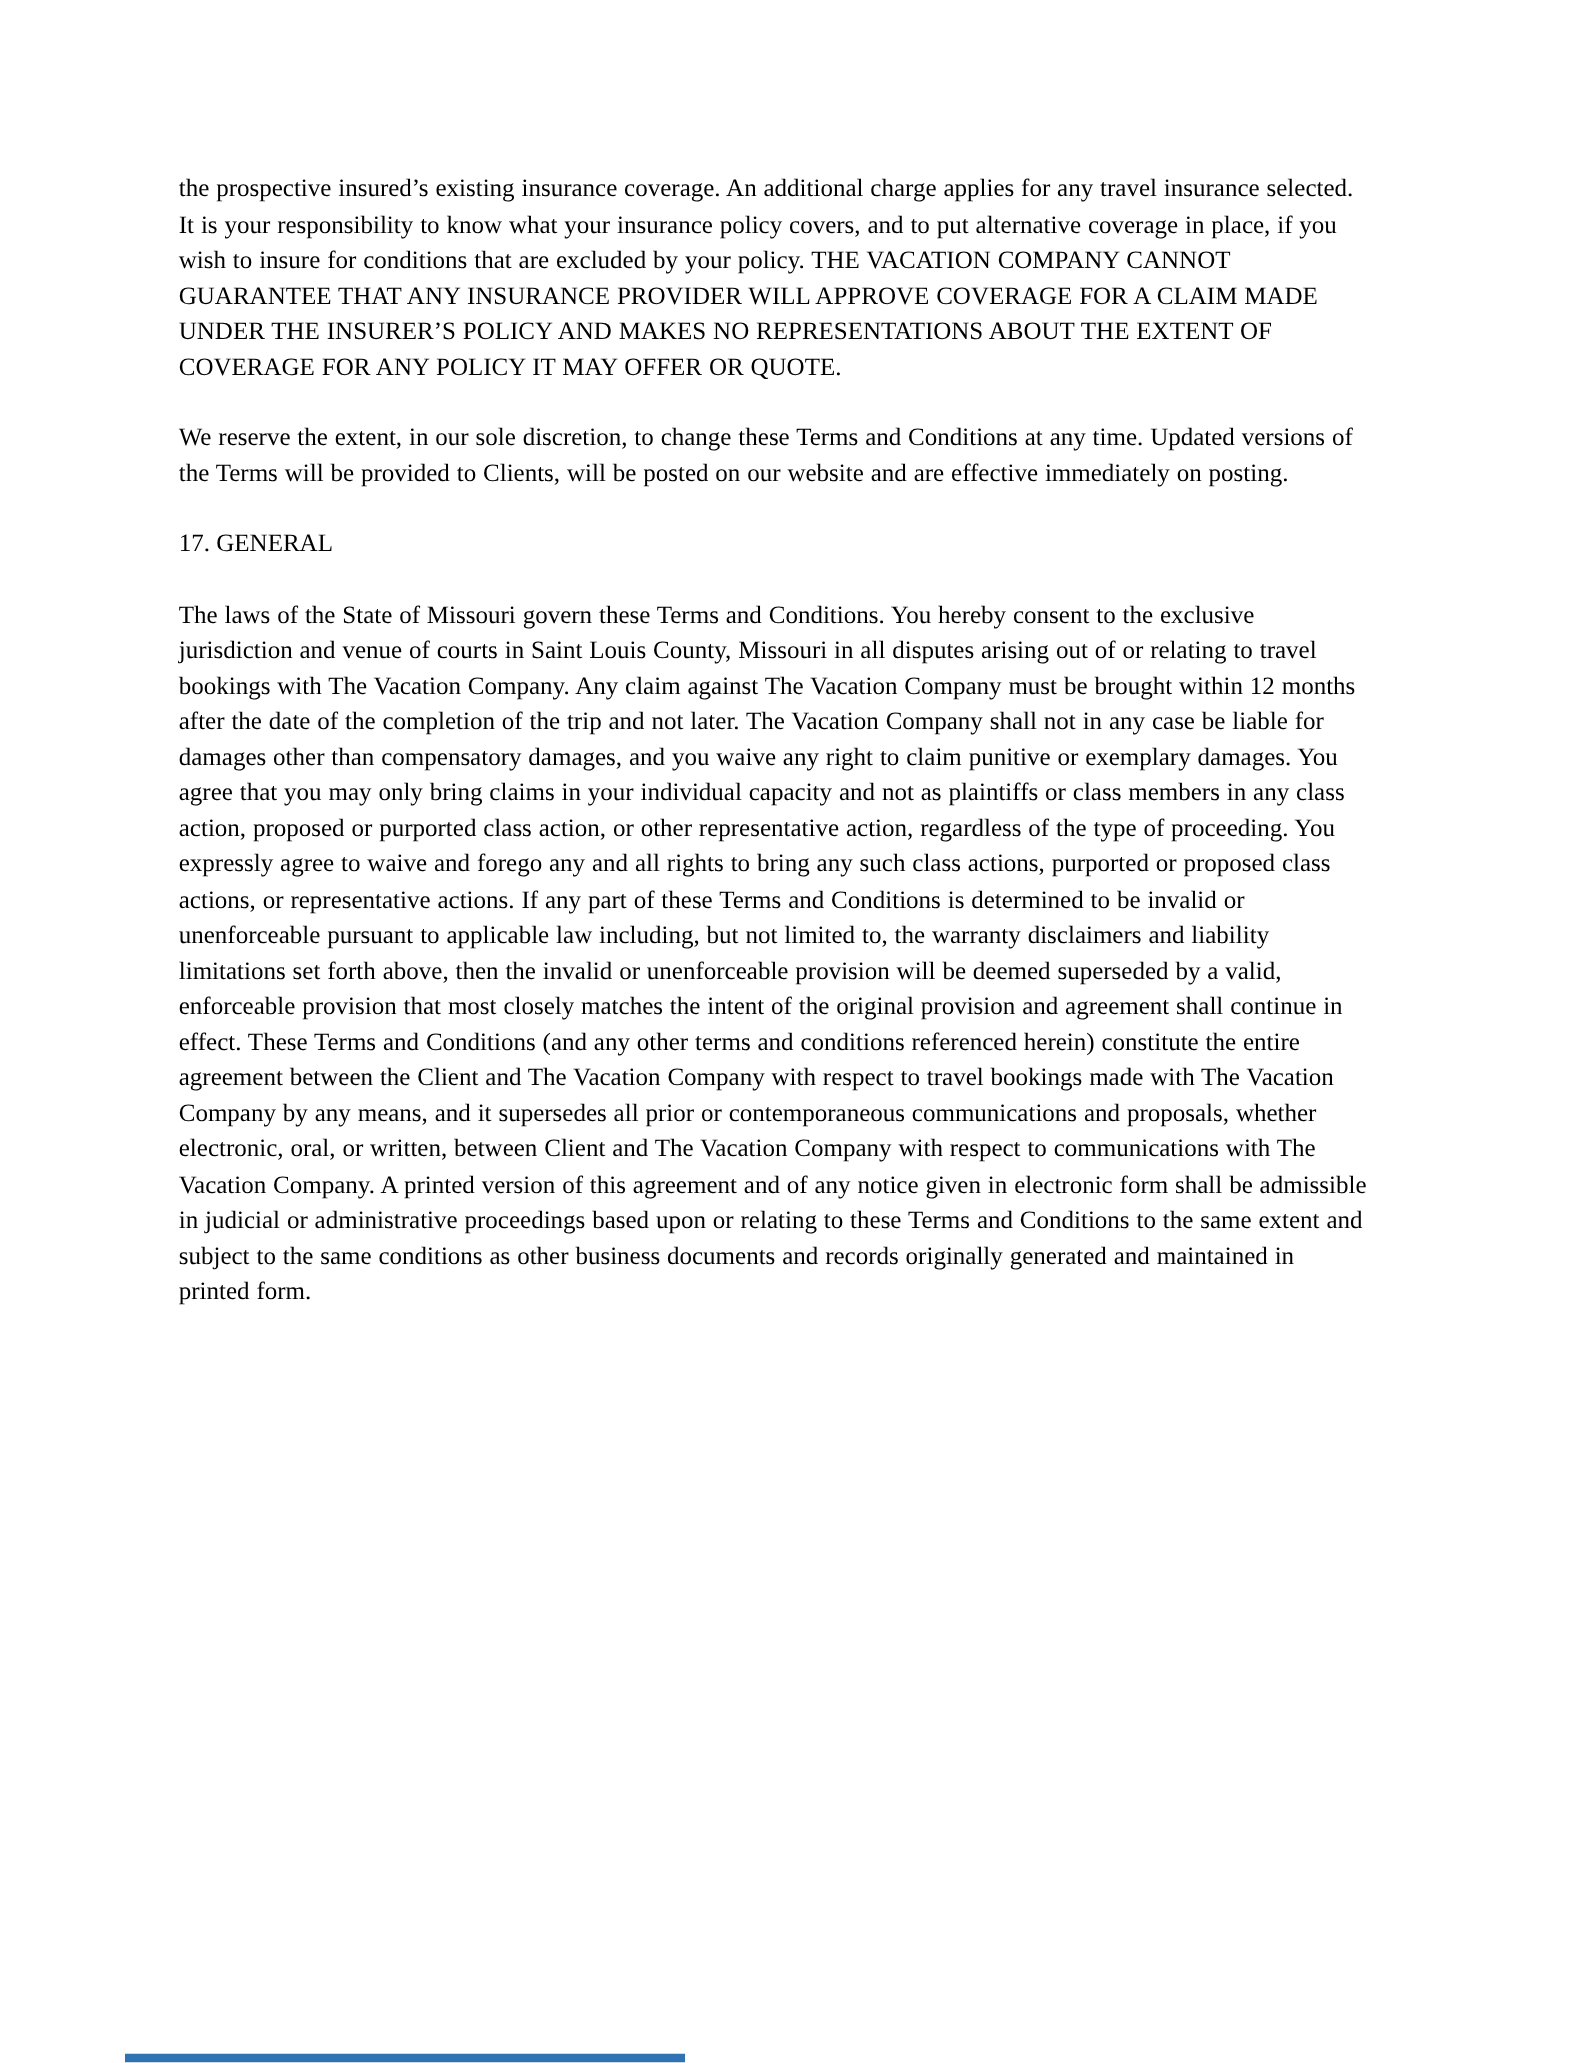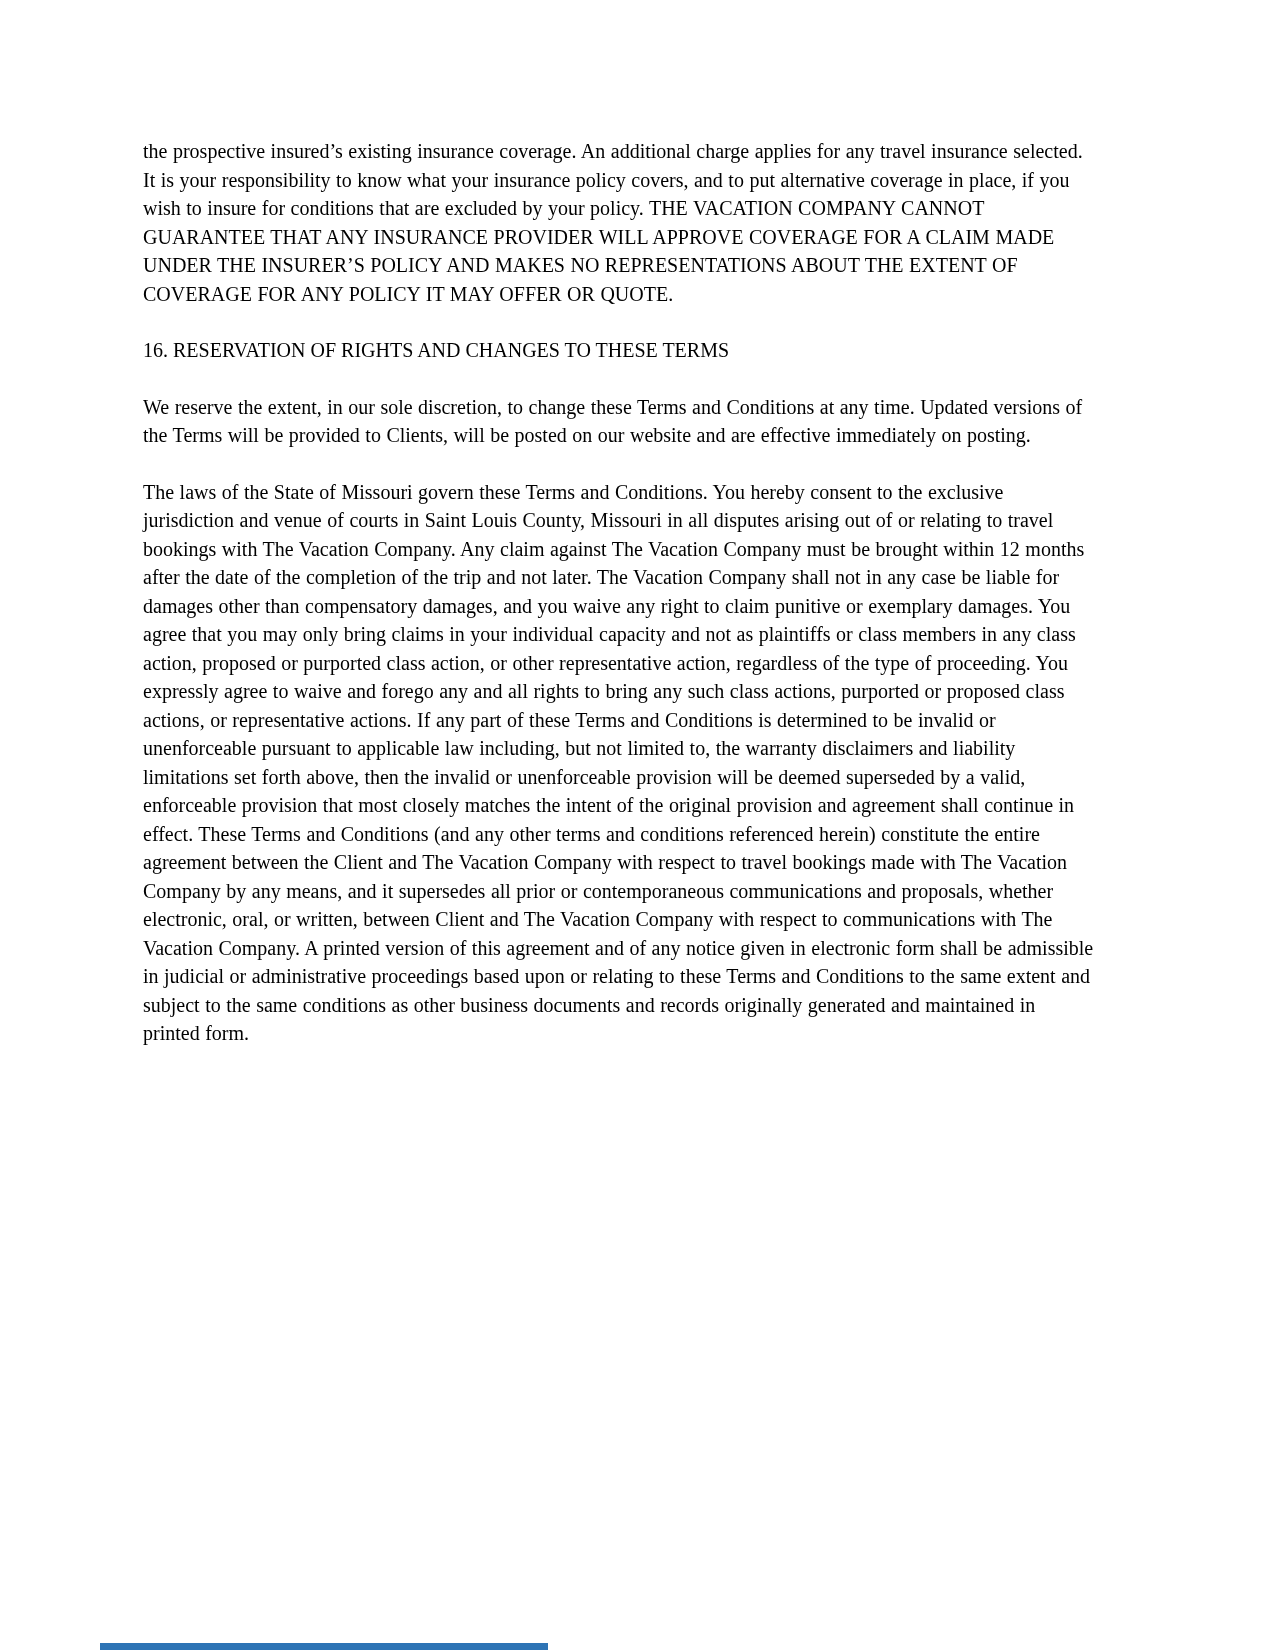--- a/index.html
+++ b/index.html
@@ -45,22 +45,22 @@
     height: 7px;
   }
 </style>
 </head>
 <body>
 
 <div class="page">
 
   <p class="para">the prospective insured’s existing insurance coverage. An additional charge applies for any travel insurance selected. It is your responsibility to know what your insurance policy covers, and to put alternative coverage in place, if you wish to insure for conditions that are excluded by your policy. THE VACATION COMPANY CANNOT GUARANTEE THAT ANY INSURANCE PROVIDER WILL APPROVE COVERAGE FOR A CLAIM MADE UNDER THE INSURER’S POLICY AND MAKES NO REPRESENTATIONS ABOUT THE EXTENT OF COVERAGE FOR ANY POLICY IT MAY OFFER OR QUOTE.</p>
 
-  <p class="heading">16. RESERVATION OF RIGHTS AND CHANGES TO THESE TERMS</p>
 
   <p class="para">We reserve the extent, in our sole discretion, to change these Terms and Conditions at any time. Updated versions of the Terms will be provided to Clients, will be posted on our website and are effective immediately on posting.</p>
 
+  <p class="heading">17. GENERAL</p>
 
   <p class="para">The laws of the State of Missouri govern these Terms and Conditions. You hereby consent to the exclusive jurisdiction and venue of courts in Saint Louis County, Missouri in all disputes arising out of or relating to travel bookings with The Vacation Company. Any claim against The Vacation Company must be brought within 12 months after the date of the completion of the trip and not later. The Vacation Company shall not in any case be liable for damages other than compensatory damages, and you waive any right to claim punitive or exemplary damages. You agree that you may only bring claims in your individual capacity and not as plaintiffs or class members in any class action, proposed or purported class action, or other representative action, regardless of the type of proceeding. You expressly agree to waive and forego any and all rights to bring any such class actions, purported or proposed class actions, or representative actions. If any part of these Terms and Conditions is determined to be invalid or unenforceable pursuant to applicable law including, but not limited to, the warranty disclaimers and liability limitations set forth above, then the invalid or unenforceable provision will be deemed superseded by a valid, enforceable provision that most closely matches the intent of the original provision and agreement shall continue in effect. These Terms and Conditions (and any other terms and conditions referenced herein) constitute the entire agreement between the Client and The Vacation Company with respect to travel bookings made with The Vacation Company by any means, and it supersedes all prior or contemporaneous communications and proposals, whether electronic, oral, or written, between Client and The Vacation Company with respect to communications with The Vacation Company. A printed version of this agreement and of any notice given in electronic form shall be admissible in judicial or administrative proceedings based upon or relating to these Terms and Conditions to the same extent and subject to the same conditions as other business documents and records originally generated and maintained in printed form.</p>
 
   <div class="bottom-bar" style="background: rgb(46, 116, 181);"></div>
 
 </div>
 
 </body></html>

